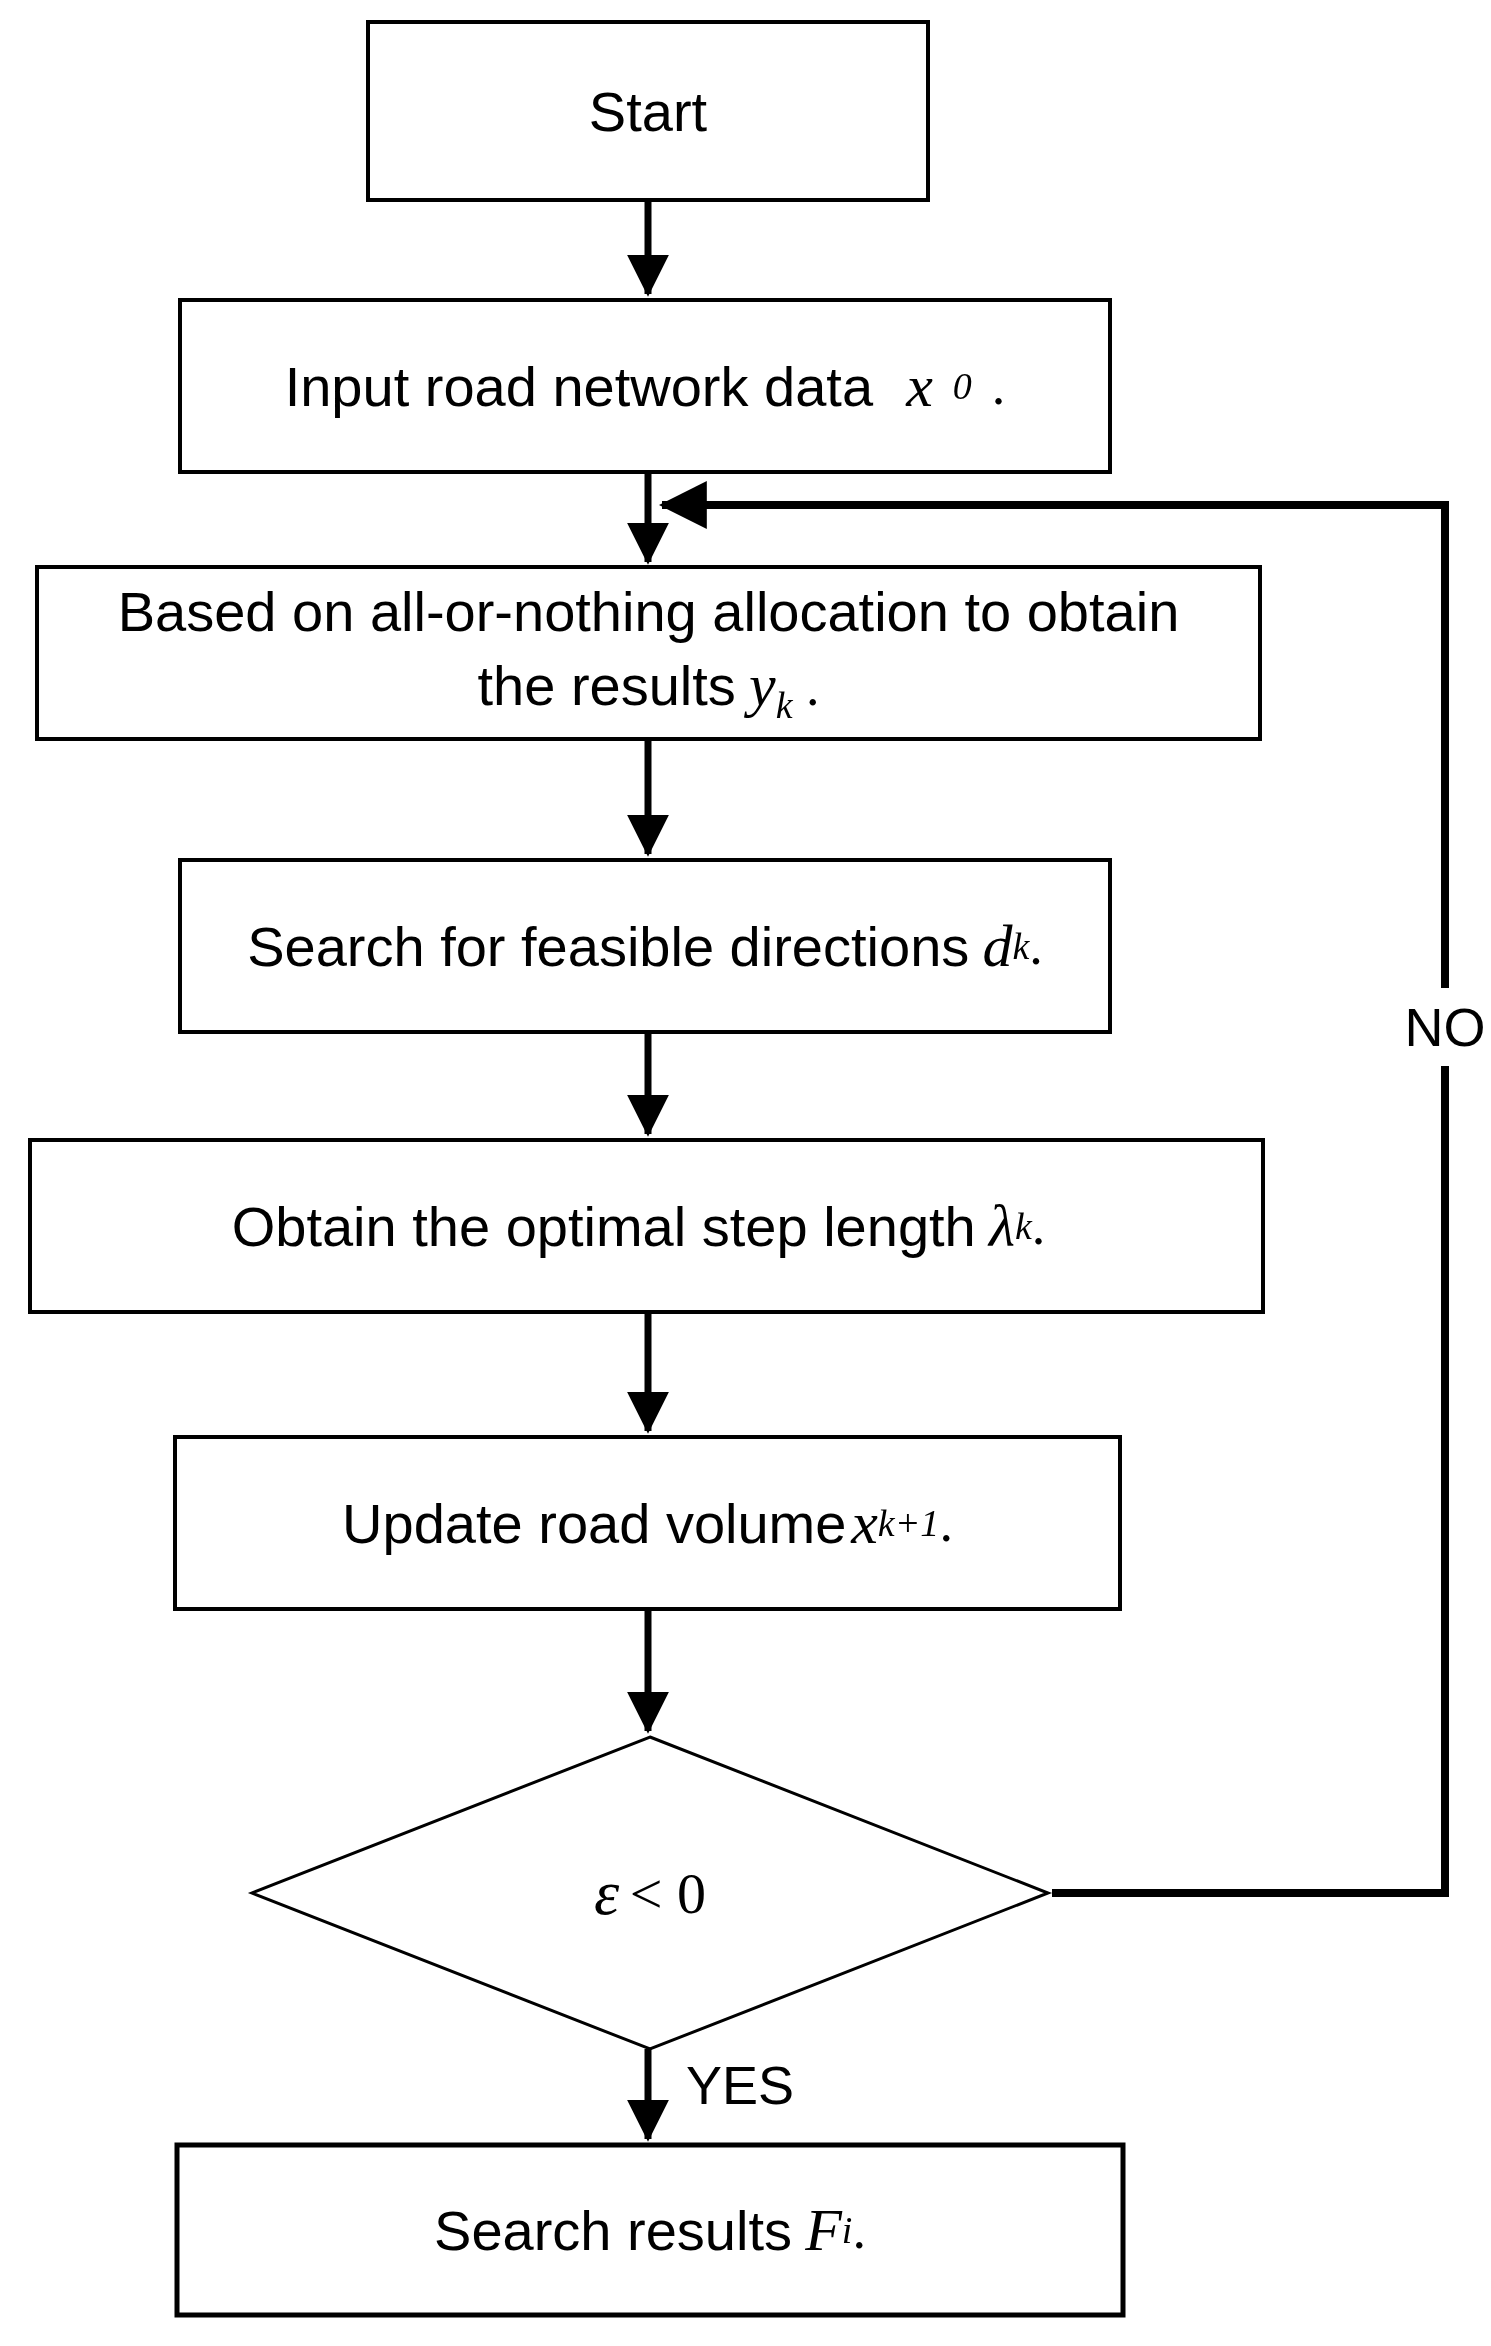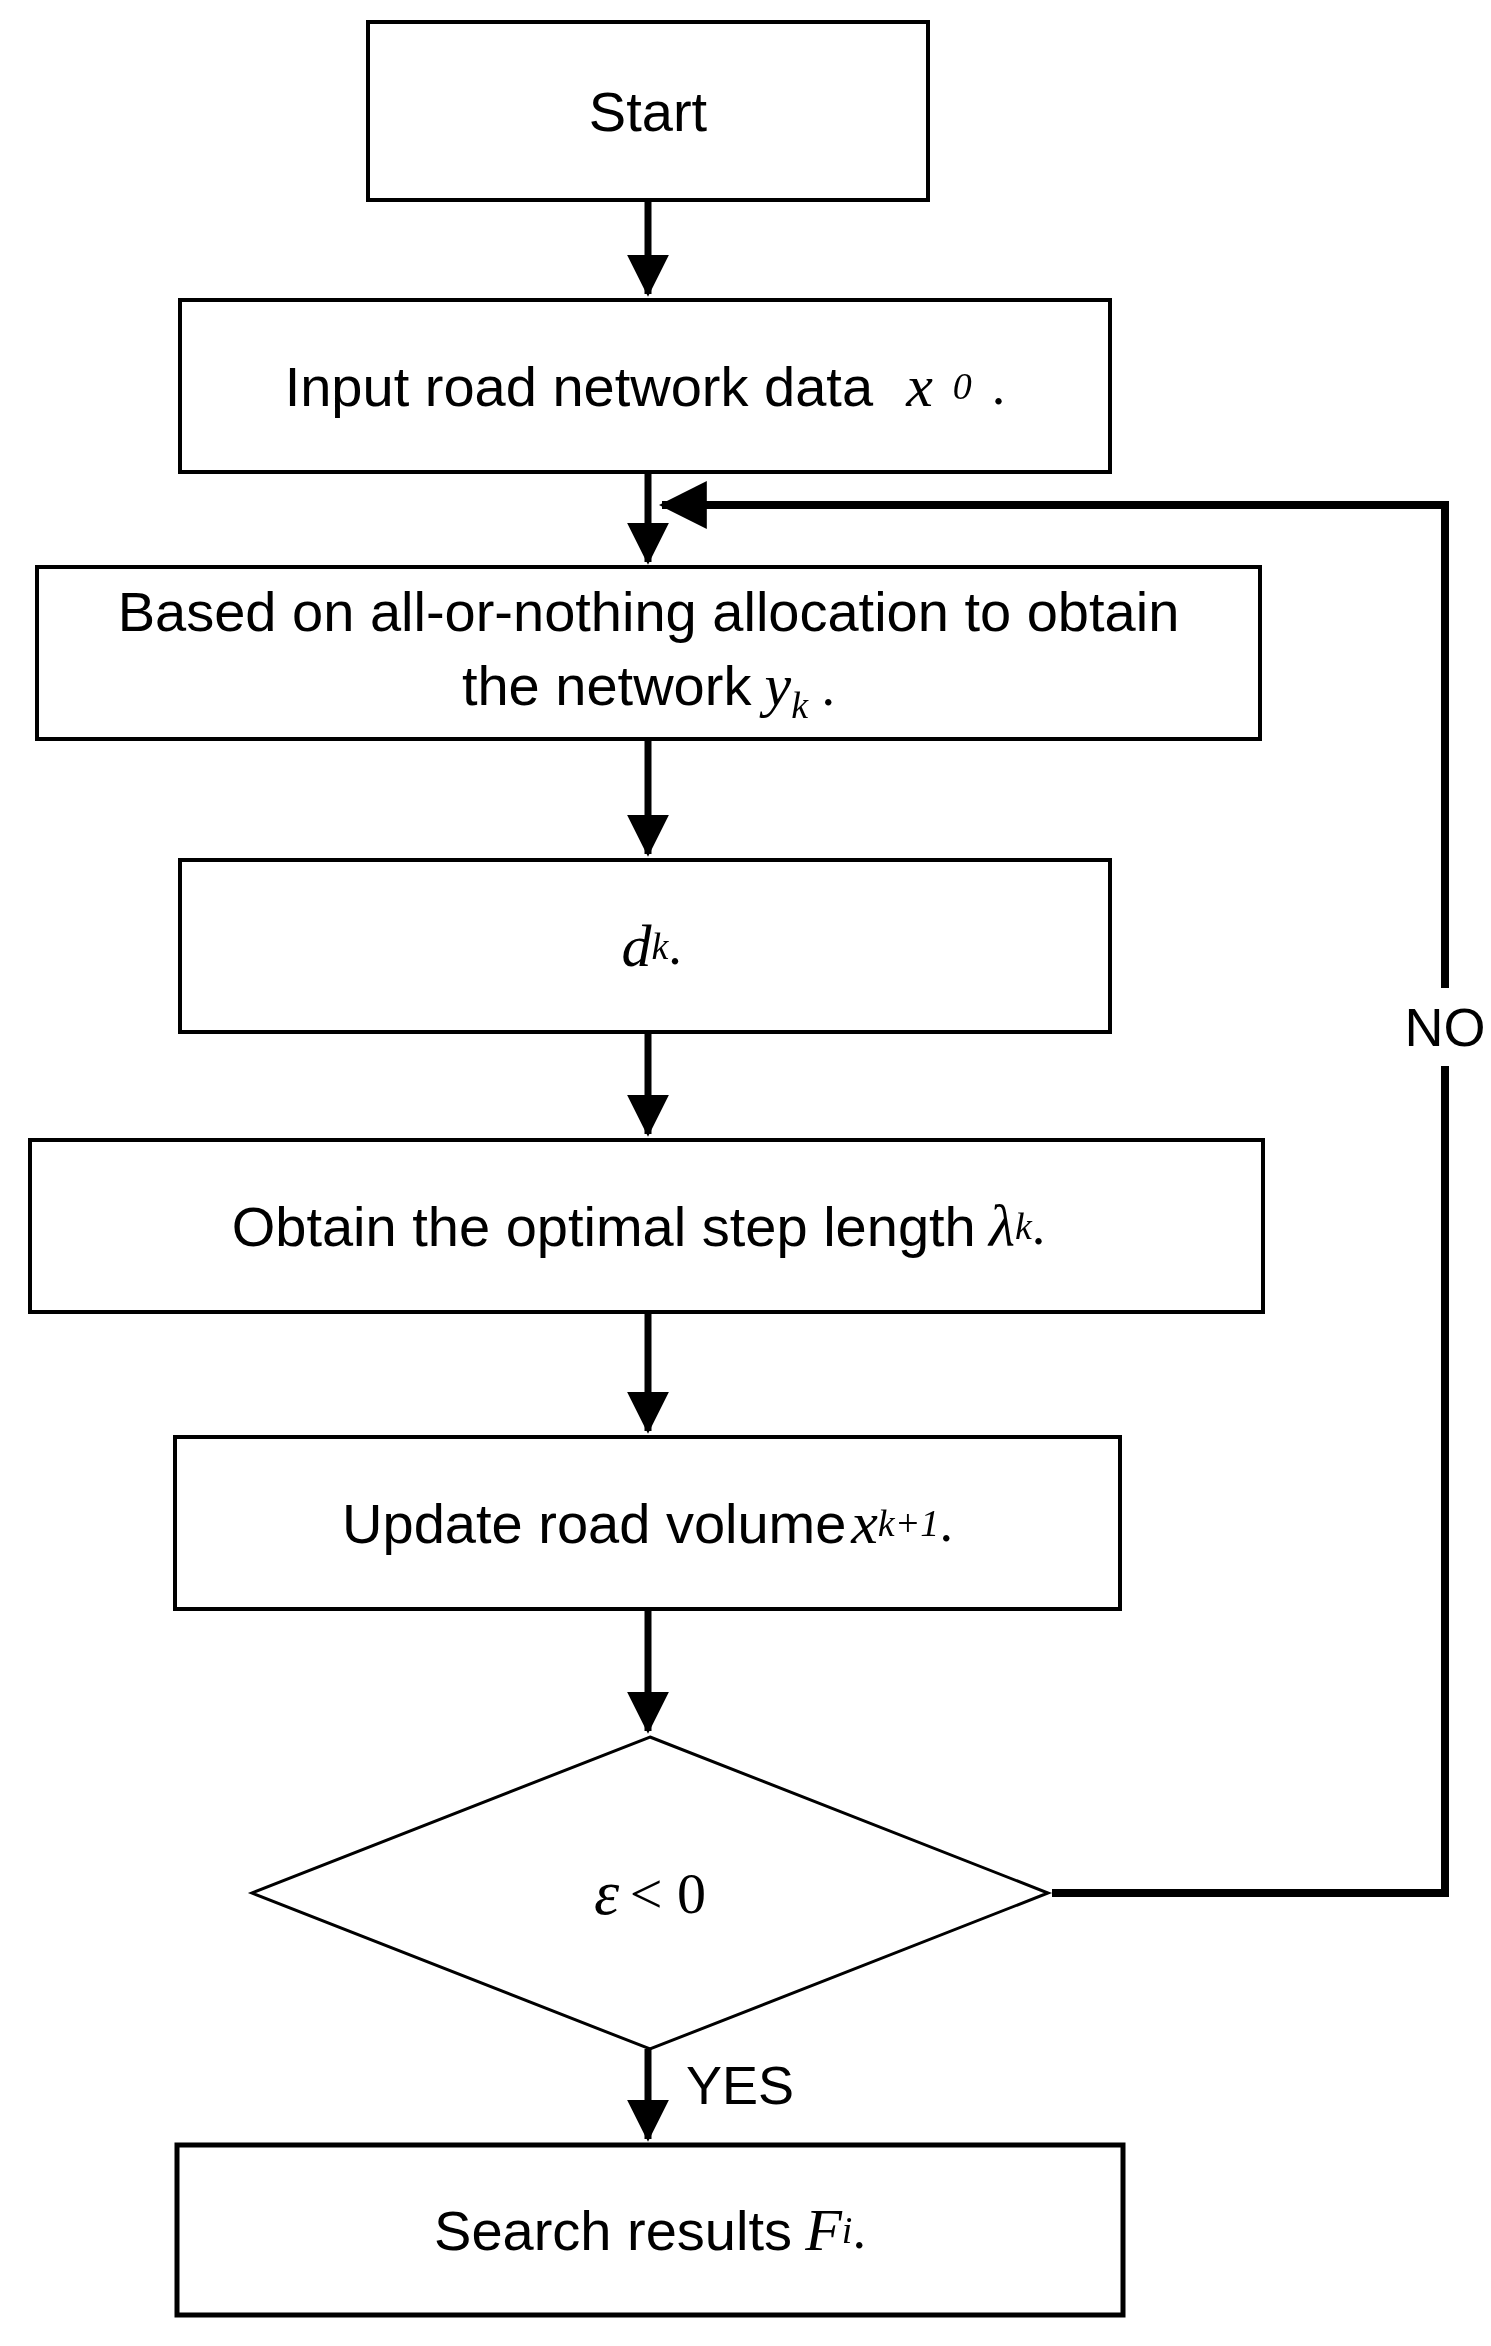--- a/index.html
+++ b/index.html
@@ -128,24 +128,25 @@
 
   <div class="label" style="left:180px; top:300px; width:930px; height:172px;gap:20px;">
     <span>Input road network data</span>
       <span class="mvar">x</span>
       <span class="msub">0</span>
       <span class="msuffix"> .</span>
   </div>
 
   <div class="label two-line" style="left:37px; top:567px; width:1223px; height:172px;">
     <span class="line">Based on all-or-nothing allocation to obtain</span>
-    <span class="line"><span>the network</span><span class="mvar">y</span><span class="msub">k</span><span class="msuffix"> .</span></span>
+    <span class="line"><span>the results</span><span class="mvar">y</span><span class="msub">k</span><span class="msuffix"> .</span></span>
   </div>
 
   <div class="label" style="left:180px; top:860px; width:930px; height:172px;">
+    <span>Search for feasible directions</span>
       <span class="mvar">d</span>
       <span class="msub">k</span>
       <span class="msuffix"> .</span>
   </div>
 
   <div class="label" style="left:22px; top:1140px; width:1233px; height:172px;">
     <span>Obtain the optimal step length</span>
       <span class="mvar">λ</span>
       <span class="msub">k</span>
       <span class="msuffix"> .</span>

